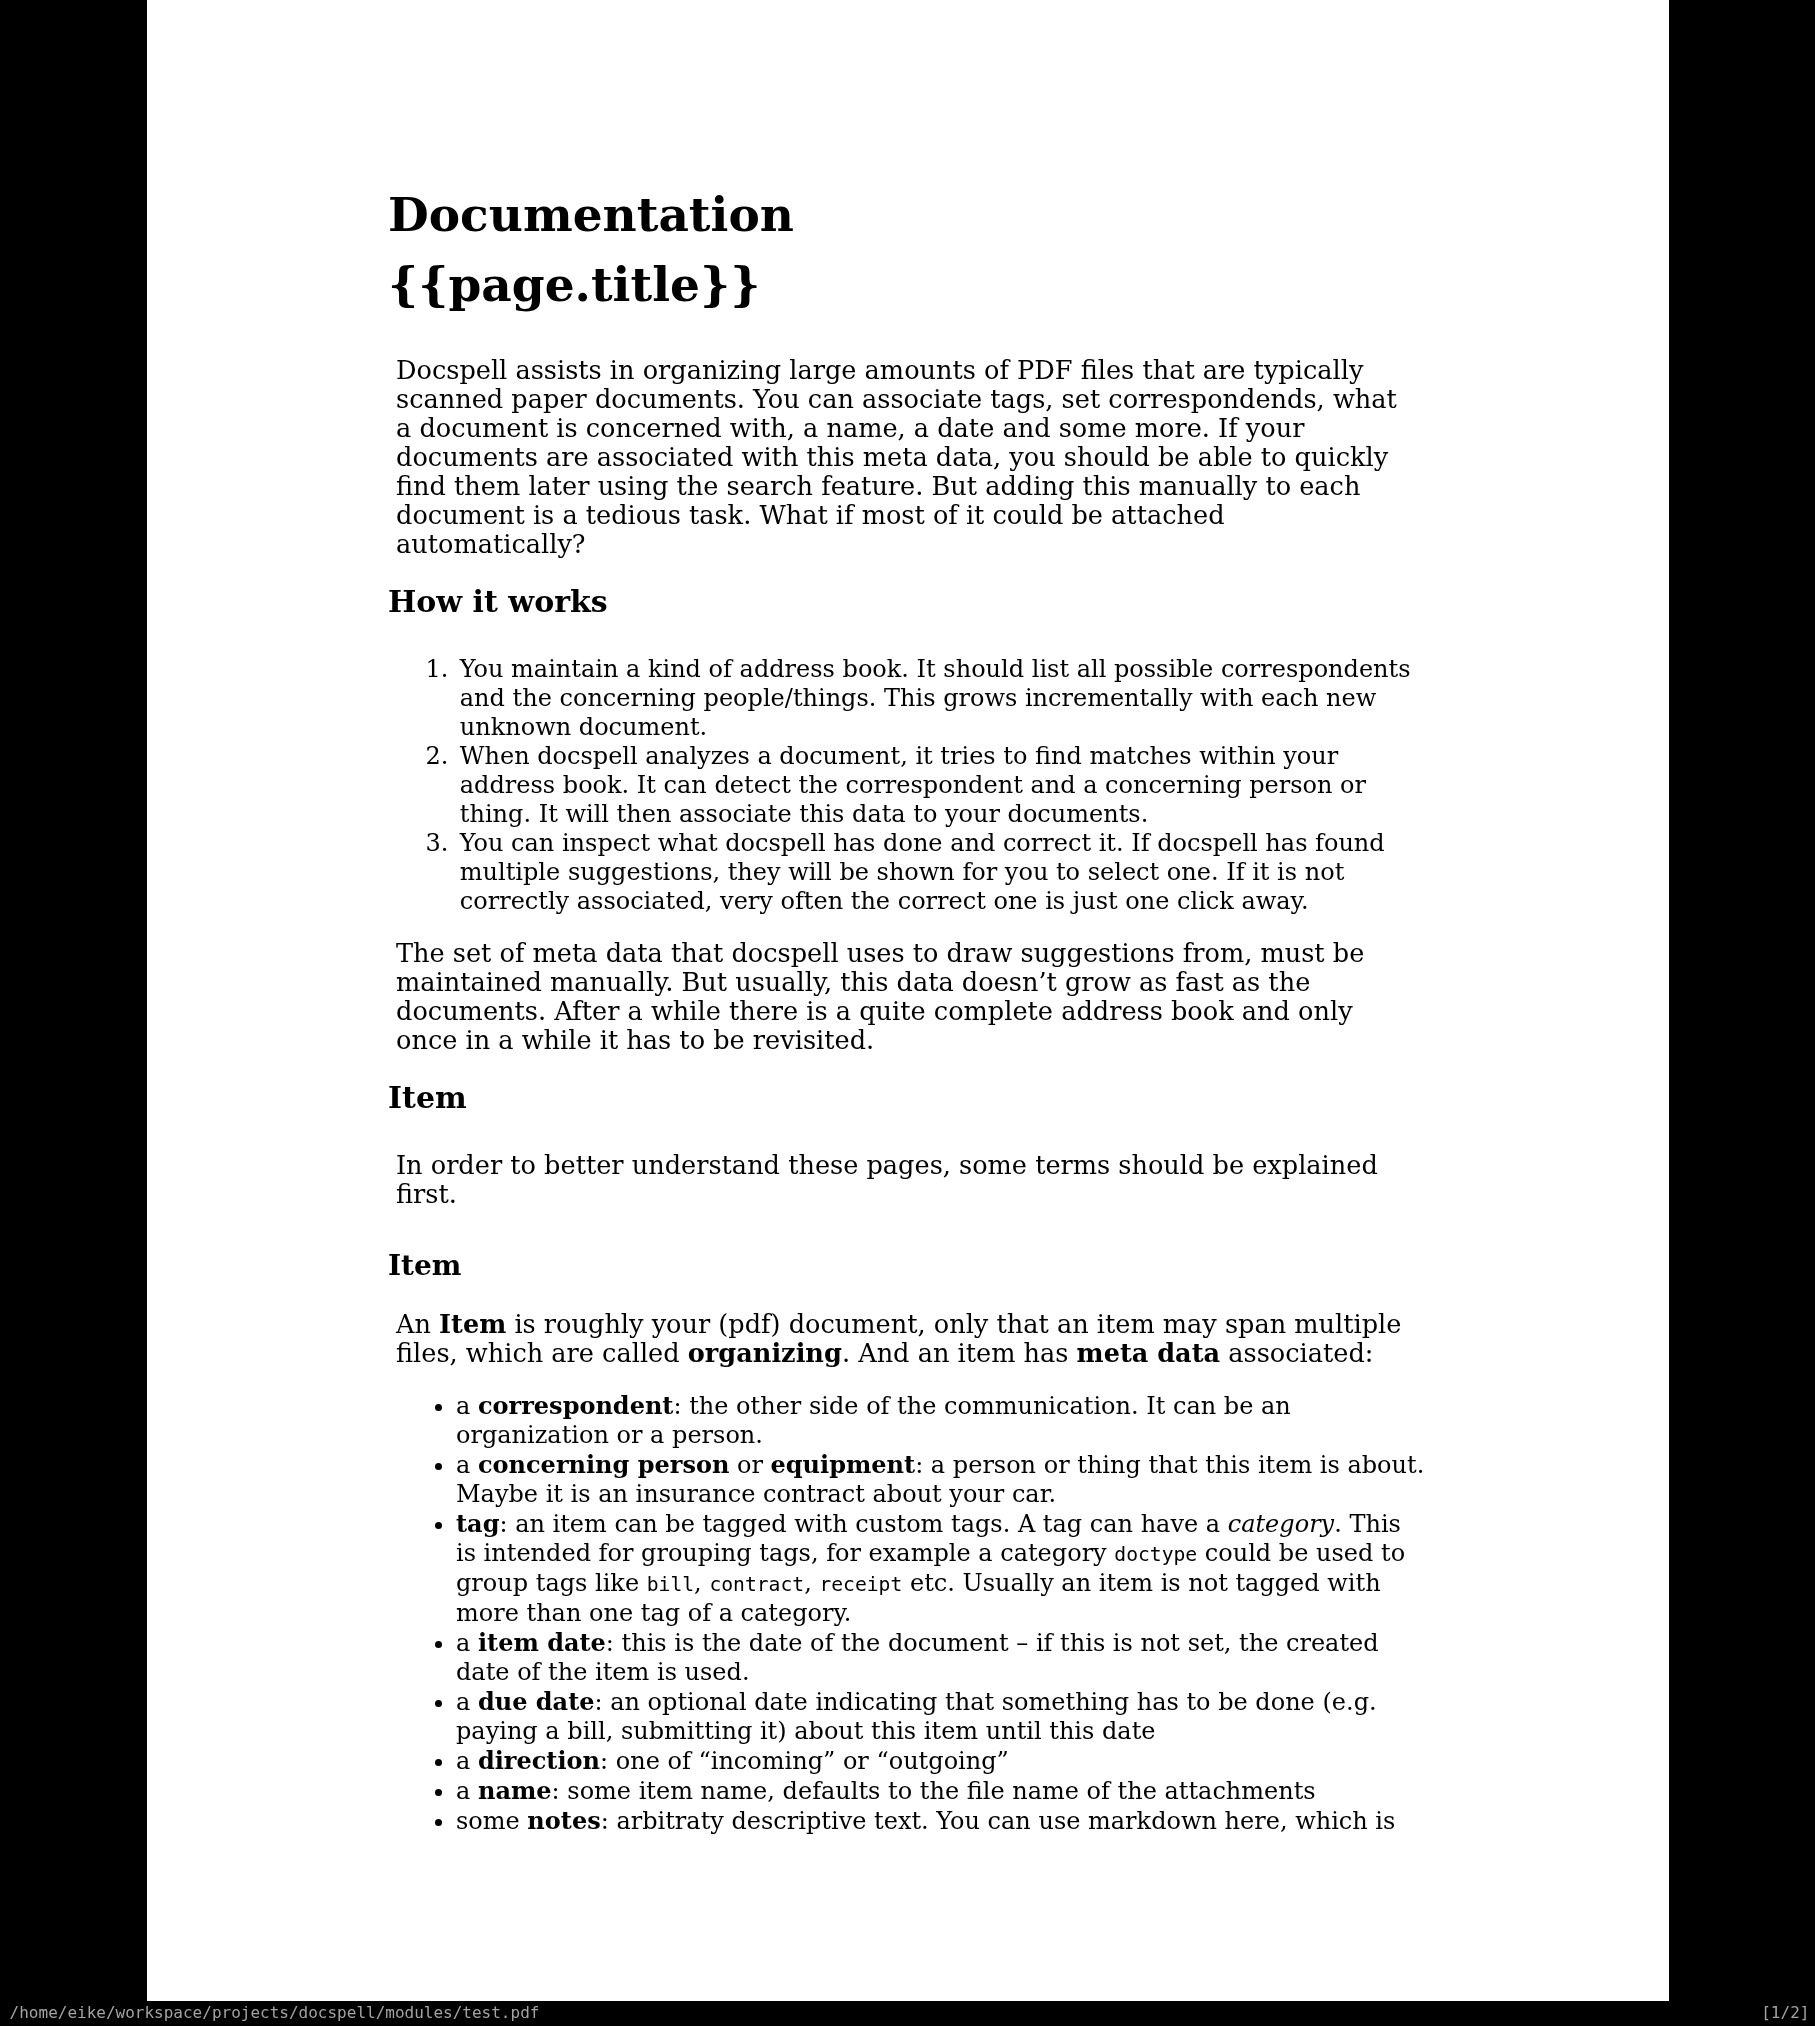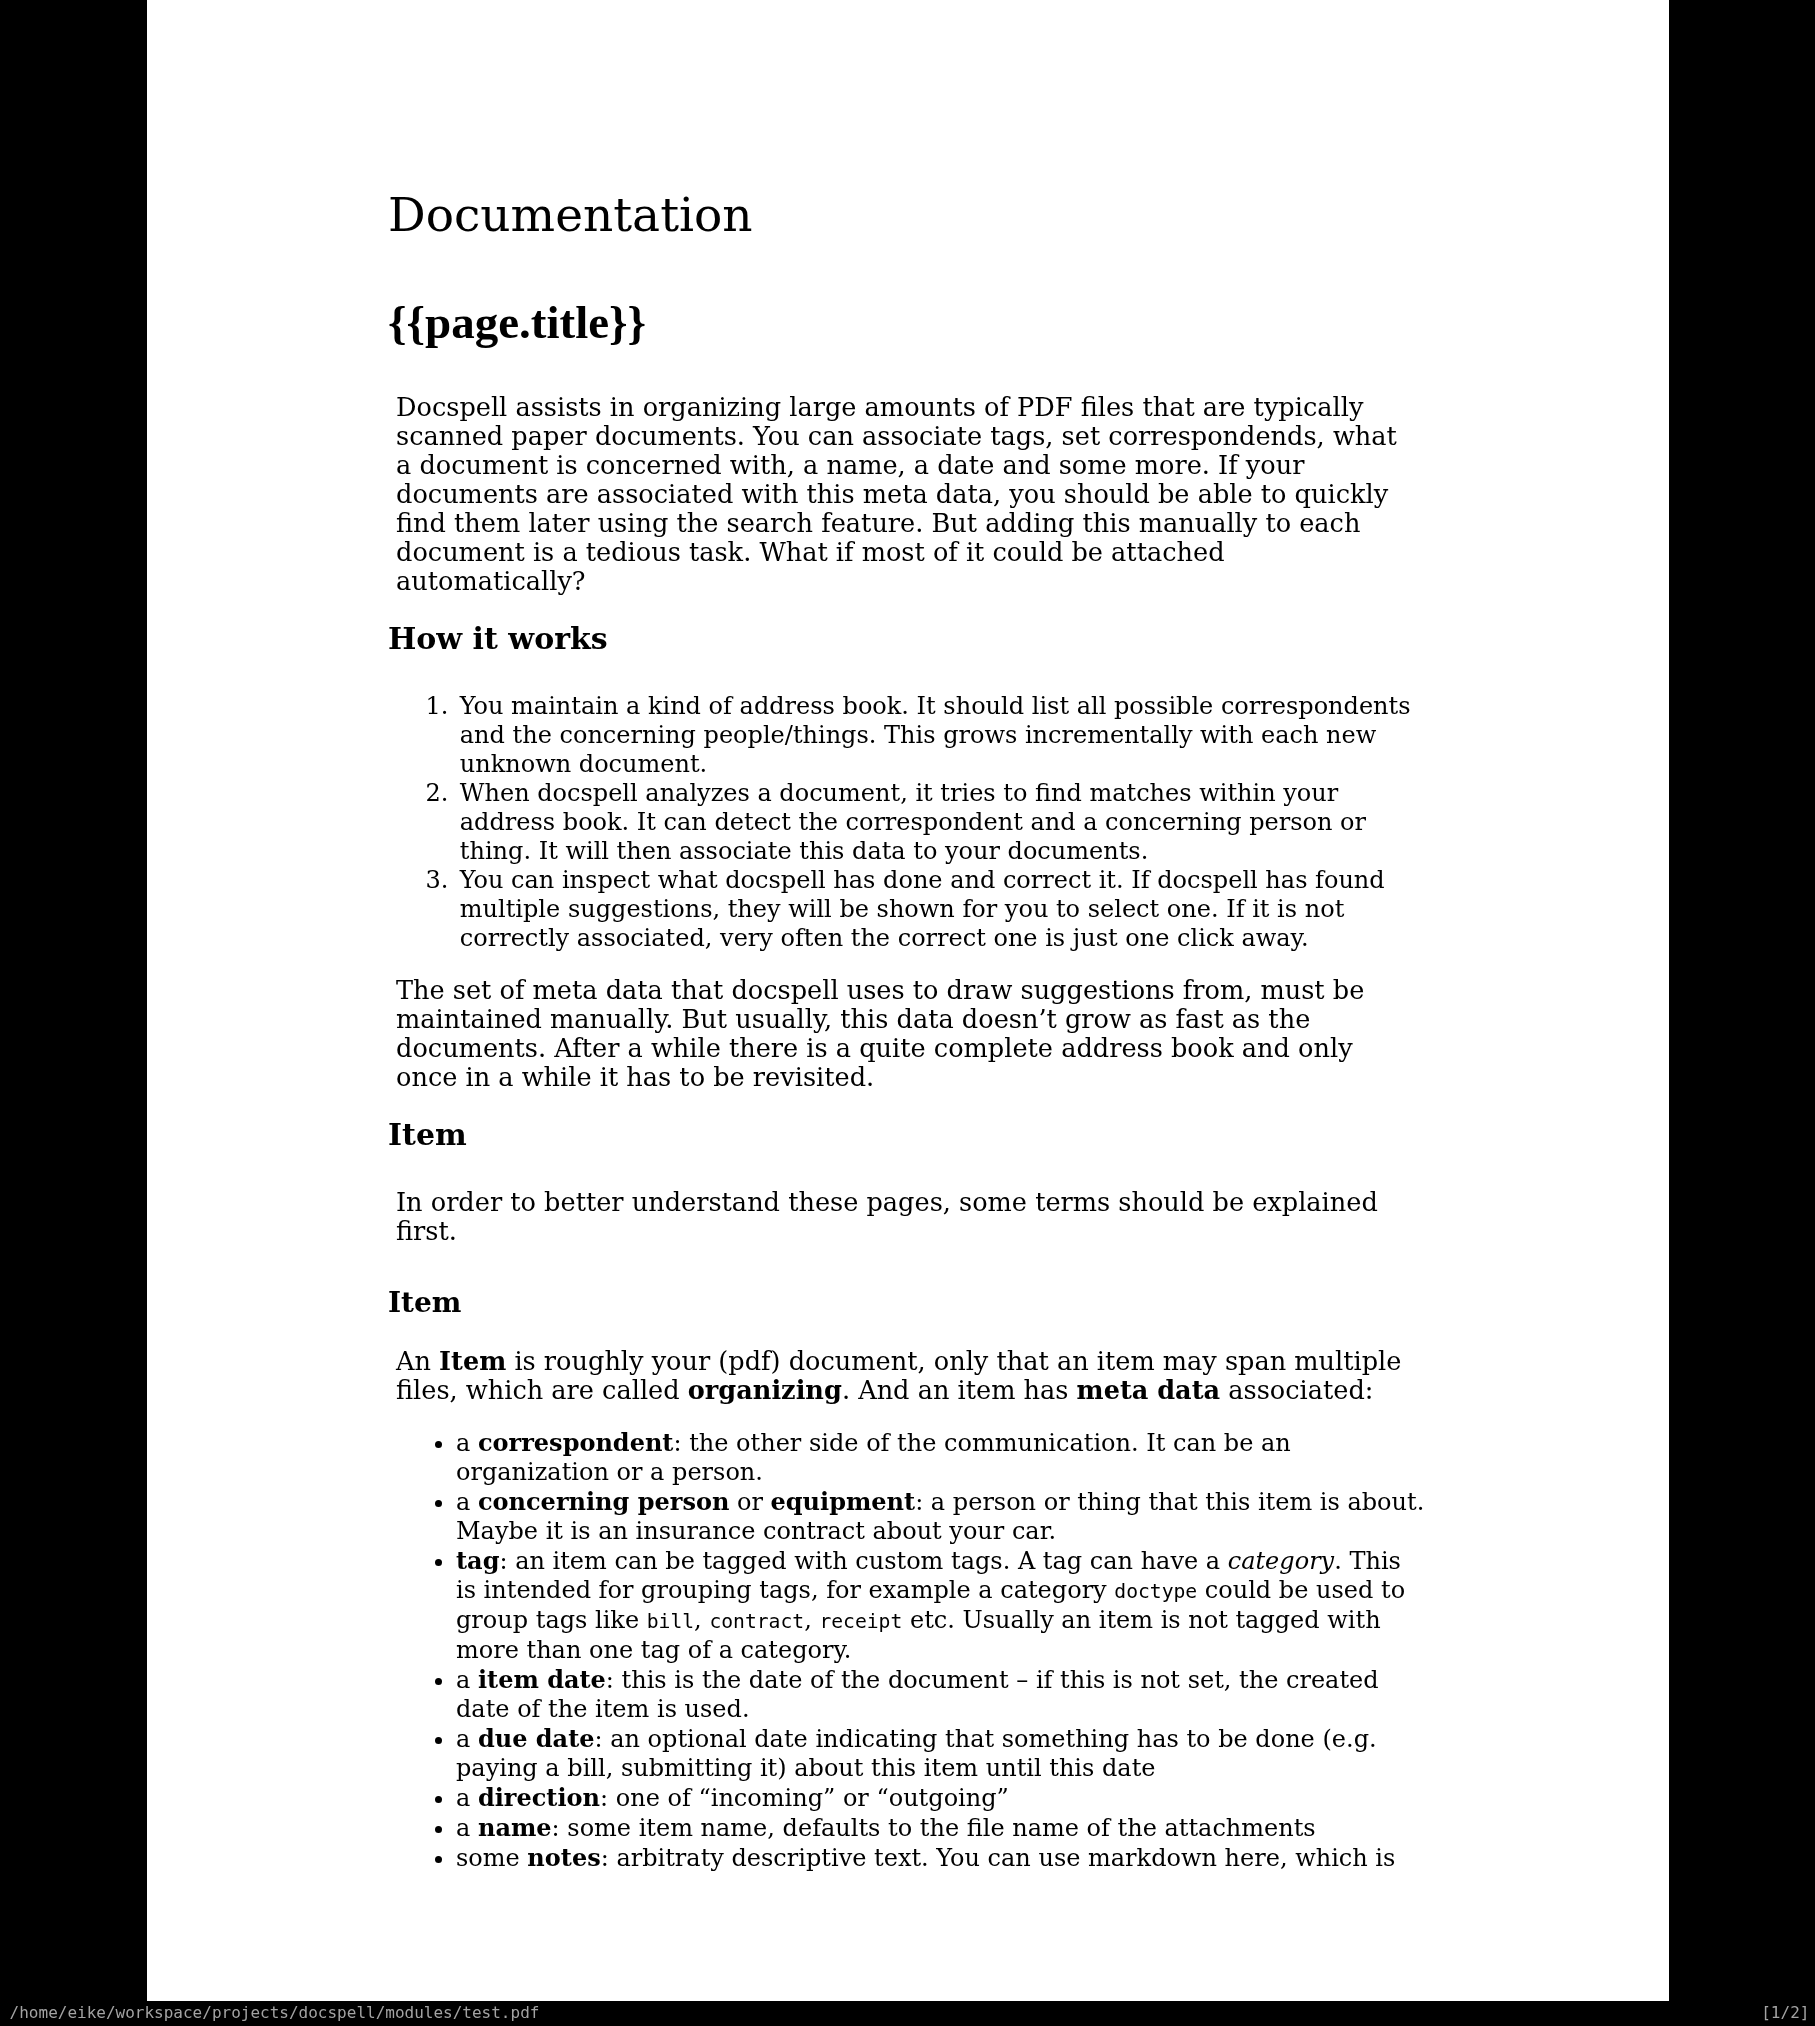--- a/index.html
+++ b/index.html
@@ -15,24 +15,24 @@
     position: absolute;
     left: 147px; top: 0;
     width: 1522px; height: 2002px;
     background: #ffffff;
     color: #000000;
     box-sizing: border-box;
     padding: 189px 243px 0 241px;
   }
   .pdf-page * { margin: 0; }
   h1.doc-h1 {
-    font-size: 47px; line-height: 52px; font-weight: normal;
-    margin: 0 0 55px 0;
+    font-size: 47px; line-height: 52px; font-weight: bold;
+    margin: 0 0 18px 0;
   }
-  h1.doc-h1b { font-size: 47px; line-height: 52px; font-weight: bold; margin: 0 0 45px 0; font-family: Liberation Serif, serif; }
+  h1.doc-h1b { font-size: 47px; line-height: 52px; font-weight: bold; margin: 0 0 45px 0; }
   .doc-body p {
     font-size: 25.6px; line-height: 29px;
     margin: 23px 8px;
   }
   h2.doc-h2 {
     font-size: 30px; line-height: 39px; font-weight: bold;
     margin: 19px 0 34px 0;
   }
   h3.doc-h3 {
     font-size: 28px; line-height: 33px; font-weight: bold;

